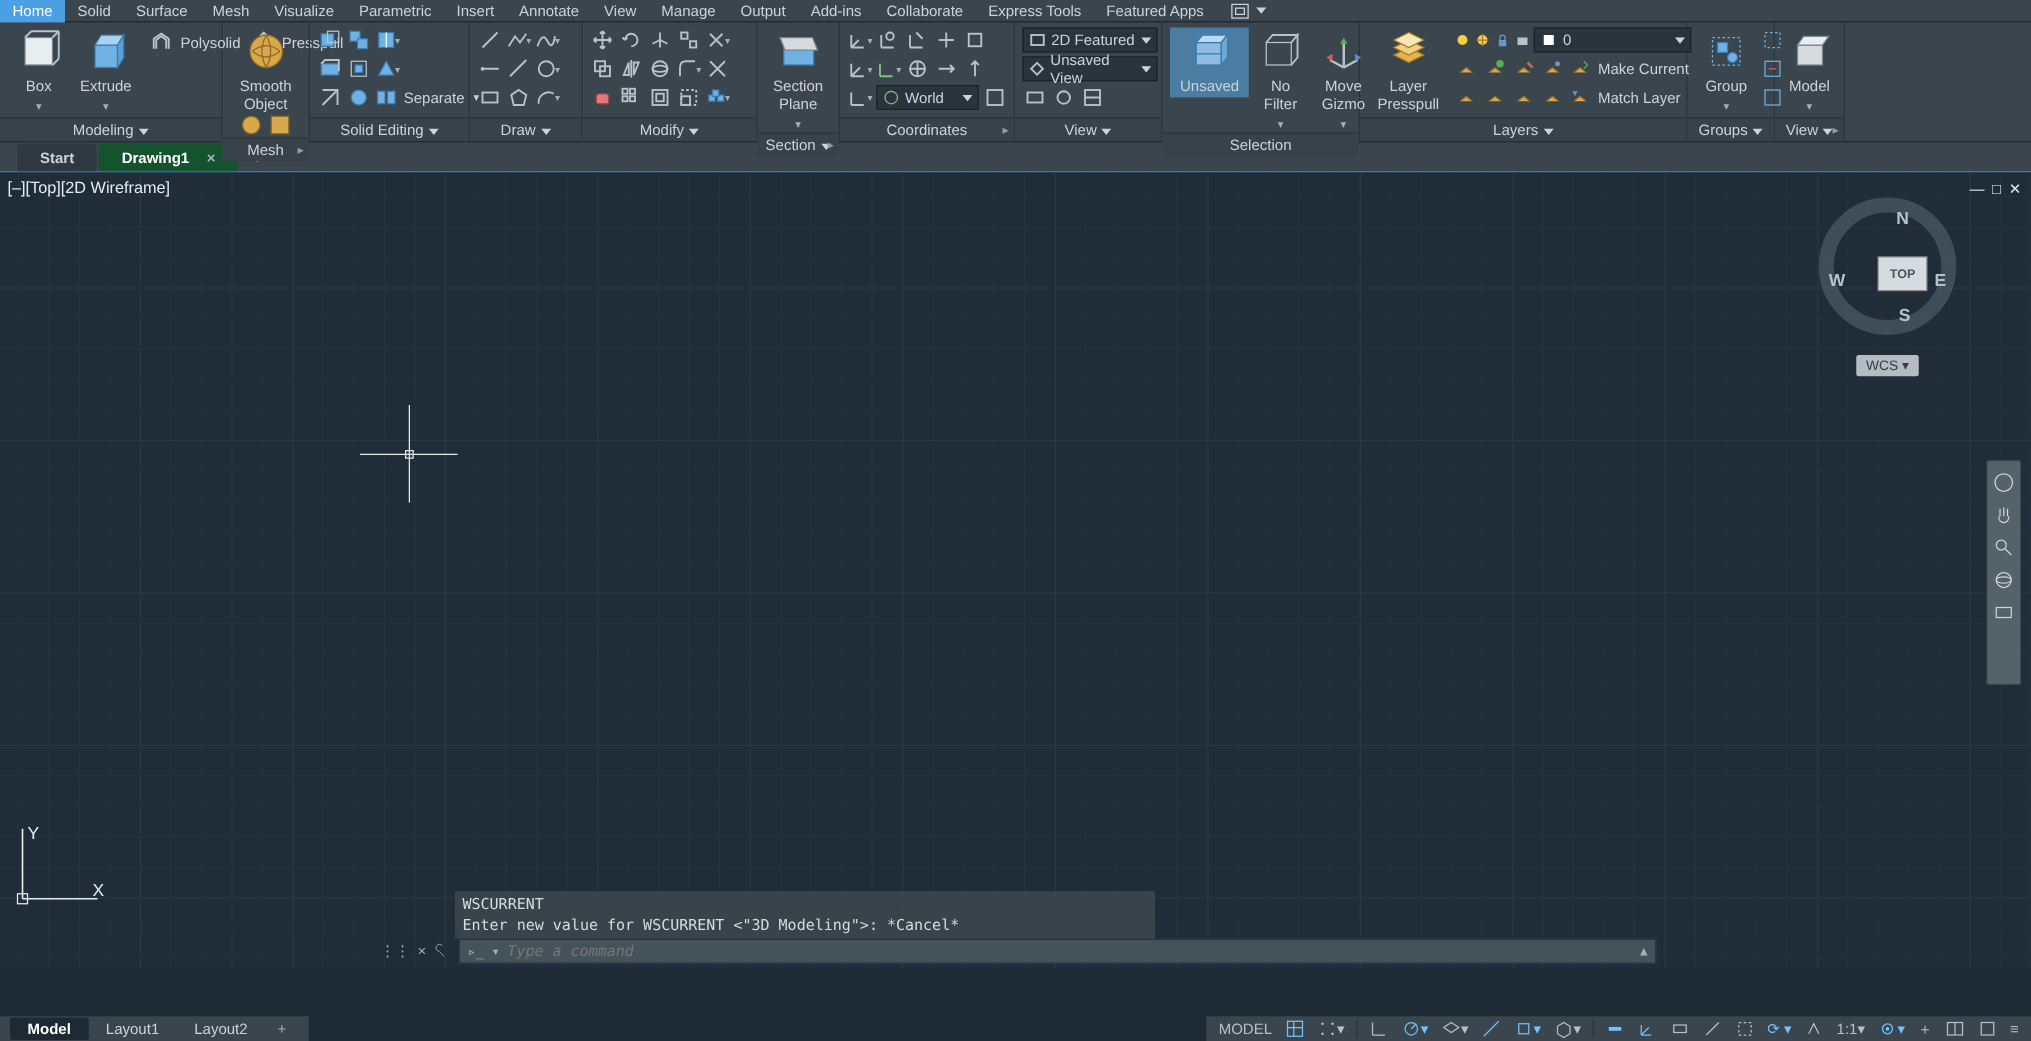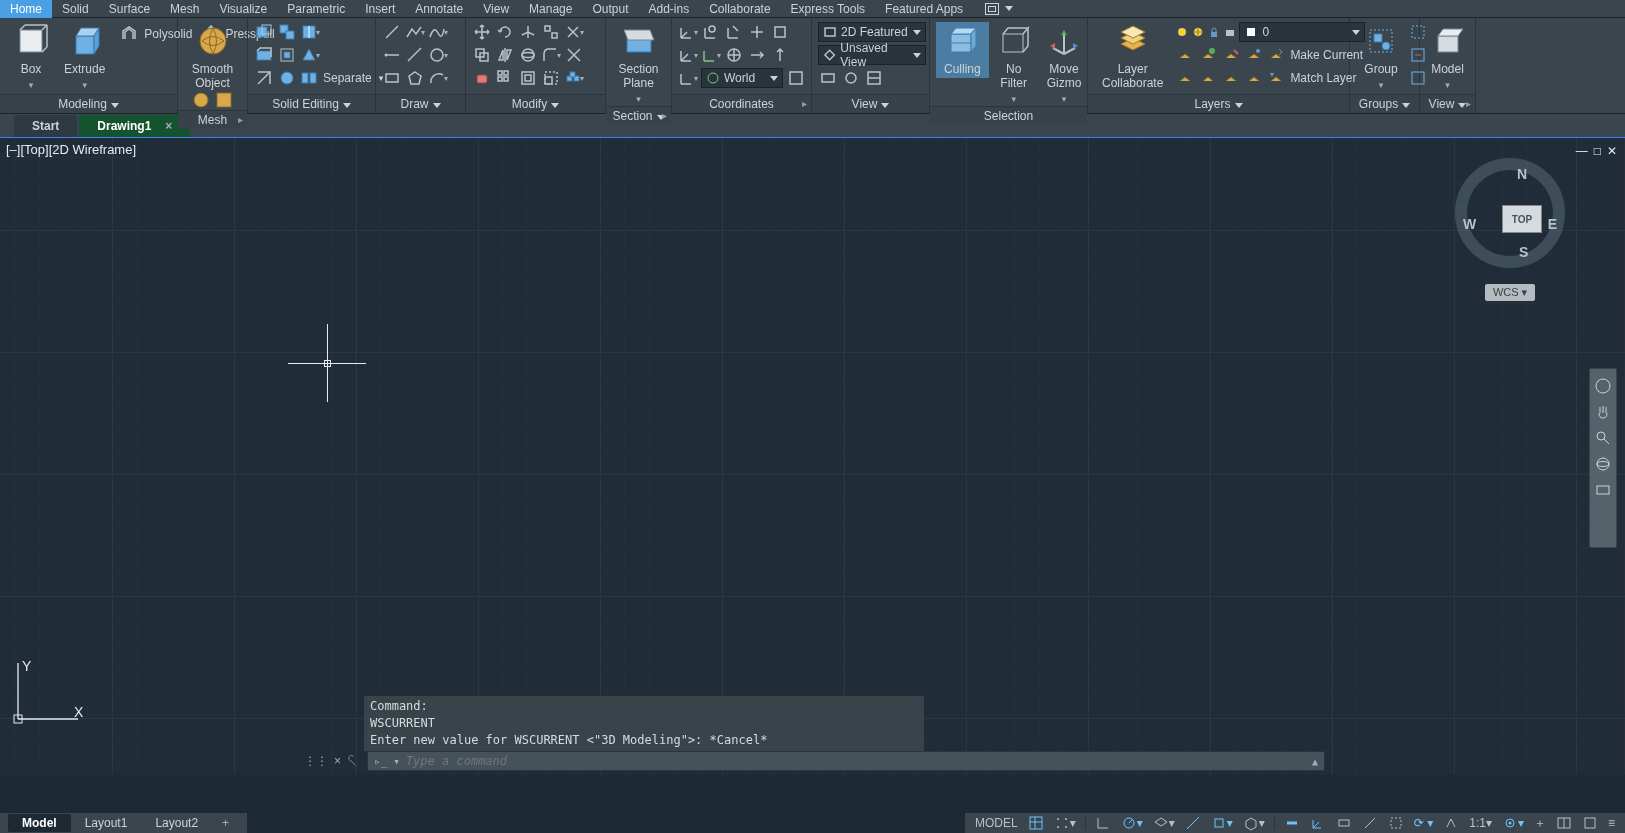--- a/index.html
+++ b/index.html
@@ -748,21 +748,21 @@
 
   <div class="panel" style="width:158px">
     <div class="panel-body">
       <div class="big-btn highlighted">
         <svg class="icon" viewBox="0 0 34 34">
             <rect x="6" y="10" width="20" height="18" fill="#8fbde2" stroke="#3a7cb0"></rect>
             <path d="M6 10 L11 4 L31 4 L26 10 Z" fill="#b9d9f0" stroke="#3a7cb0"></path>
             <path d="M26 10 L31 4 L31 22 L26 28 Z" fill="#6fa8d4" stroke="#3a7cb0"></path>
             <line x1="6" y1="19" x2="26" y2="19" stroke="#3a7cb0"></line>
           </svg>
-        <div class="lbl">Culling</div>
+        <div class="lbl">Unsaved</div>
       </div>
       <div class="big-btn btn-split">
         <svg class="icon" viewBox="0 0 34 34">
             <rect x="6" y="10" width="20" height="18" fill="none" stroke="#b8c3c9"></rect>
             <path d="M6 10 L11 4 L31 4 L26 10 M26 10 L31 4 L31 22 L26 28" class="stroke"></path>
           </svg>
         <div class="lbl">No Filter</div>
         <div class="drop">▾</div>
       </div>
       <div class="big-btn btn-split">
@@ -784,21 +784,21 @@
 
   <div class="panel" style="width:262px">
     <div class="panel-body">
       <div class="big-btn">
         <svg class="icon" viewBox="0 0 34 34">
             <path d="M5 20 L17 14 L29 20 L17 26 Z" fill="#e8b24a" stroke="#a07a2a"></path>
             <path d="M5 14 L17 8 L29 14 L17 20 Z" fill="#f0d080" stroke="#a07a2a"></path>
             <path d="M5 8 L17 2 L29 8 L17 14 Z" fill="#f8e8b8" stroke="#a07a2a"></path>
           </svg>
         <div class="lbl" style="white-space:pre-line">Layer
-Collaborate</div>
+Presspull</div>
       </div>
       <div style="display:flex;flex-direction:column;gap:3px;margin-left:4px">
         <div style="display:flex;gap:2px;align-items:center">
           <span>
               <svg width="14" height="14">
                 <circle cx="7" cy="7" r="4" fill="#f4d040"></circle>
               </svg>
             </span>
           <span>
               <svg width="14" height="14">
@@ -1004,21 +1004,20 @@
     <svg class="nbi" viewBox="0 0 18 18">
         <circle cx="9" cy="9" r="6" stroke="#cdd3d7" fill="none"></circle>
         <ellipse cx="9" cy="9" rx="6" ry="2.5" stroke="#cdd3d7" fill="none"></ellipse>
       </svg>
     <svg class="nbi" viewBox="0 0 18 18">
         <rect x="3" y="5" width="12" height="8" stroke="#cdd3d7" fill="none"></rect>
       </svg>
   </div>
 
   <div class="cmdhist">
-    <div>Command:</div>
     <div>WSCURRENT</div>
     <div>Enter new value for WSCURRENT &lt;"3D Modeling"&gt;: *Cancel*</div>
   </div>
   <div class="cmdline-row">
     <div class="cmd-tools">
       <span>⋮⋮</span>
       <span>×</span>
       <span>
           <svg width="14" height="14">
             <path d="M10 4 A4 4 0 1 0 6 10 L12 16" stroke="#9fb1bc" fill="none" transform="scale(0.7)"></path>

